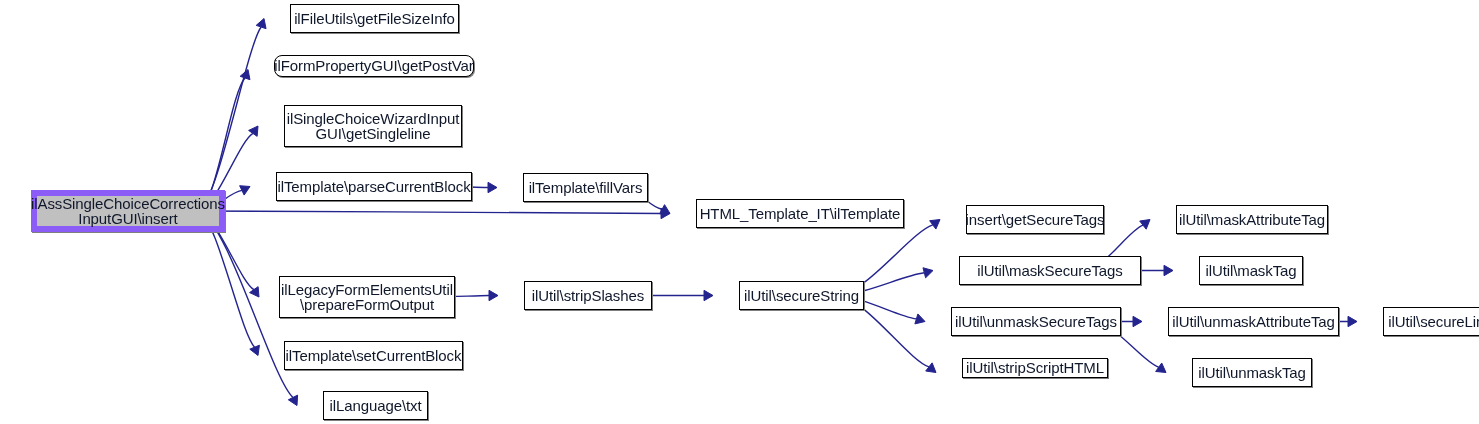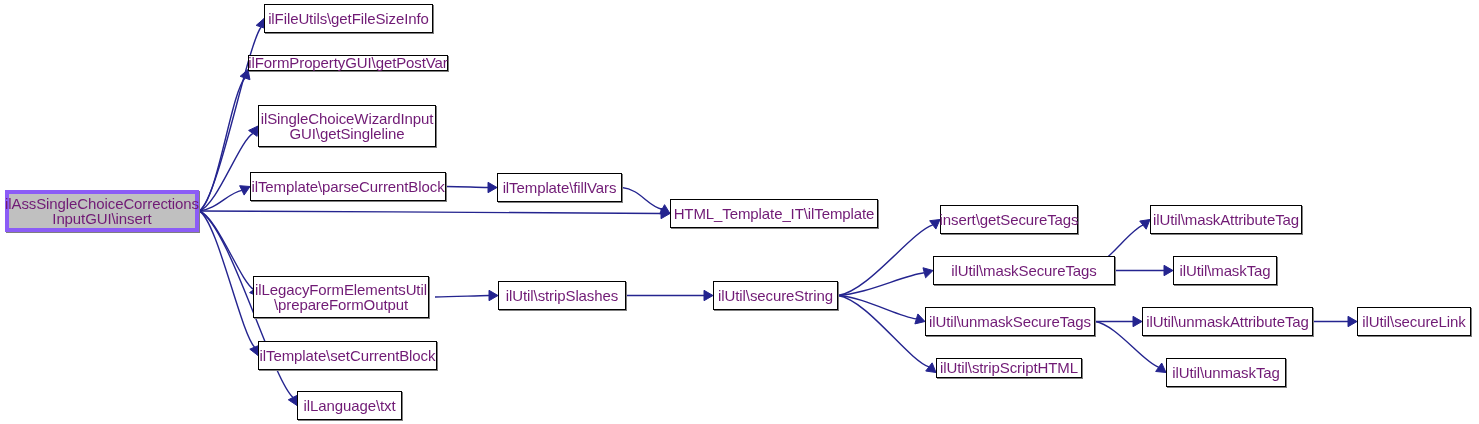--- a/index.html
+++ b/index.html
@@ -8,34 +8,35 @@
     width:1479px;height:424px;
     background:#ffffff;
     font-family:"Liberation Sans", sans-serif;
     overflow:hidden;
   }
   .node{
     position:absolute;
     box-sizing:border-box;
     border:1px solid #000000;
     background:#ffffff;
-    color:#701a75;
+    color:#0f172a;
     font-size:15px;
     line-height:15.5px;
     display:flex;
     align-items:center;
     justify-content:center;
     text-align:center;
     white-space:pre-line;
     letter-spacing:-0.1px;
     box-shadow:1px 1px 0 #7f7f7f;
+    margin-left:26px;
   }
   .node.root{
     background:#c0c0c0;
-    border:4px solid #8b5cf6;
+    border:6px solid #8b5cf6;
   }
   svg.edges{
     position:absolute;left:0;top:0;
     width:1479px;height:424px;
     overflow:visible;
     pointer-events:none;
   }
   svg.edges path{fill:none;stroke:#24248f;stroke-width:1.4px;}
   svg.edges polygon{fill:#24248f;stroke:#24248f;stroke-width:1px;}
 </style>
@@ -84,21 +85,21 @@
       <polygon points="1142,321.5 1133,326.7 1133,316.3"></polygon>
       <path d="M 1095 321.5 C 1116.3 324.56, 1143.0703372272844 362.1493971632606, 1158.6903372272843 367.2493971632606"></path>
       <polygon points="1166,372.5 1155.6566555882794,371.4727578763852 1161.7240188662893,363.026036450136"></polygon>
       <path d="M 1313 321.5 C 1331 321.5, 1334 321.5, 1348 321.5"></path>
       <polygon points="1357,321.5 1348,326.7 1348,316.3"></polygon>
     </svg>
   <div id="node-layer">
       <div class="node root" style="left: 5px; top: 190px; width: 194px; height: 42px;">ilAssSingleChoiceCorrections
 InputGUI\insert</div>
       <div class="node" style="left: 264px; top: 4px; width: 169px; height: 29px;">ilFileUtils\getFileSizeInfo</div>
-      <div class="node" style="left: 248px; top: 55px; width: 200px; height: 16px;">ilFormPropertyGUI\getPostVar</div>
+      <div class="node" style="left: 248px; top: 55px; width: 200px; height: 22px; border-radius: 8px;">ilFormPropertyGUI\getPostVar</div>
       <div class="node" style="left: 258px; top: 105px; width: 178px; height: 42px;">ilSingleChoiceWizardInput
 GUI\getSingleline</div>
       <div class="node" style="left: 250px; top: 172px; width: 196px; height: 29px;">ilTemplate\parseCurrentBlock</div>
       <div class="node" style="left: 497px; top: 173px; width: 125px; height: 29px;">ilTemplate\fillVars</div>
       <div class="node" style="left: 670px; top: 199px; width: 208px; height: 29px;">HTML_Template_IT\ilTemplate</div>
       <div class="node" style="left: 253px; top: 276px; width: 176px; height: 42px;">ilLegacyFormElementsUtil
 \prepareFormOutput</div>
       <div class="node" style="left: 498px; top: 281px; width: 128px; height: 29px;">ilUtil\stripSlashes</div>
       <div class="node" style="left: 713px; top: 281px; width: 125px; height: 29px;">ilUtil\secureString</div>
       <div class="node" style="left: 258px; top: 341px; width: 179px; height: 29px;">ilTemplate\setCurrentBlock</div>

